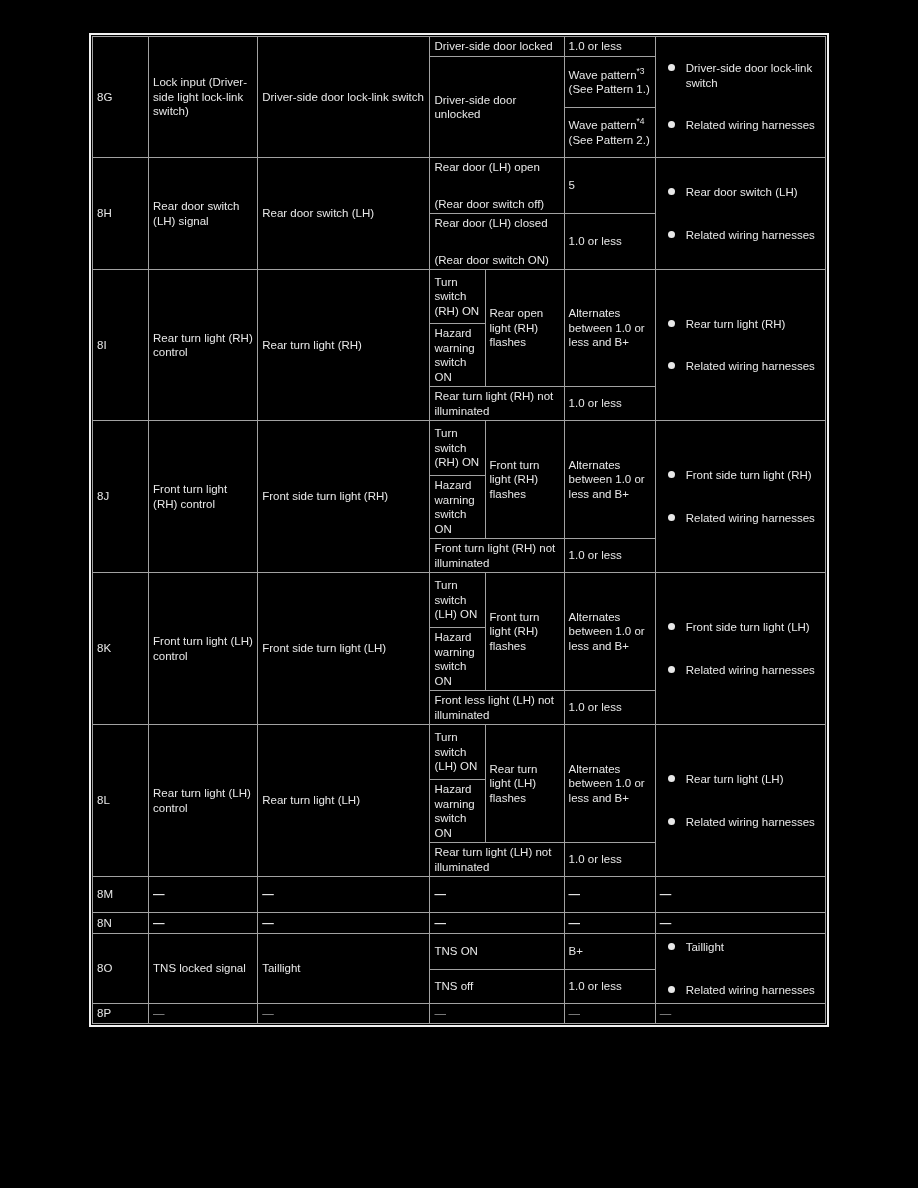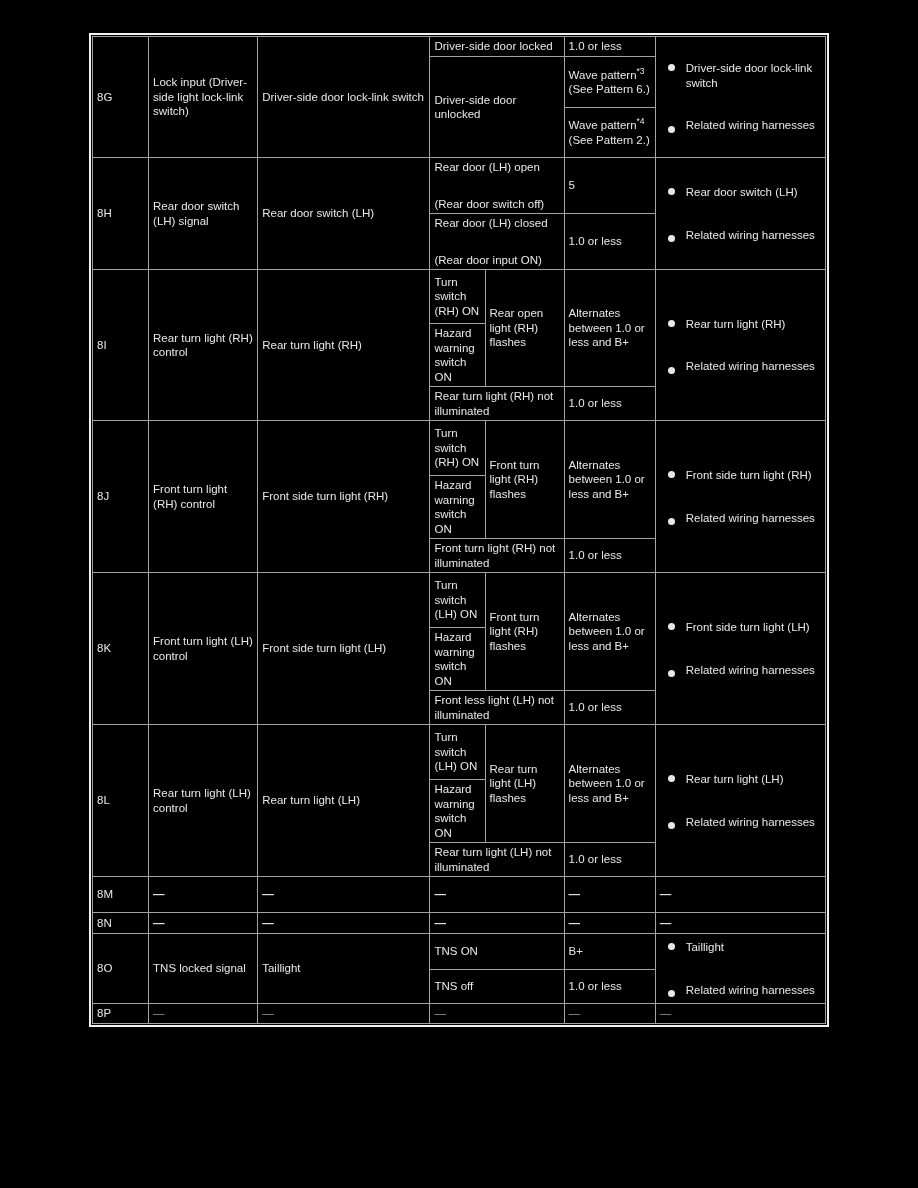--- a/index.html
+++ b/index.html
@@ -31,21 +31,21 @@
     line-height:14.5px;
     padding:2px 3px 2px 4px;
     vertical-align:middle;
     word-wrap:break-word;
     overflow:hidden;
   }
   td.dim{color:var(--dim-text);}
   td.bold{font-weight:bold;letter-spacing:.5px;}
   .pline + .pline{margin-top:22px;}
   .bullet-item{display:flex;align-items:flex-start;margin:4px 0 4px 6px;}
-  .bullet-item + .bullet-item{margin-top:28px;align-items:flex-end;}
+  .bullet-item + .bullet-item{margin-top:28px;}
   .dot{
     width:7px;height:7px;border-radius:50%;
     background:var(--text);
     flex:0 0 7px;
     margin:3px 11px 0 2px;
   }
   .btxt{flex:1 1 auto;}
   sup{font-size:8.5px;line-height:0;}
 </style>
 </head>
@@ -75,21 +75,21 @@
               <span class="btxt">Driver-side door lock-link switch</span>
             </div>
             <div class="bullet-item">
               <span class="dot"></span>
               <span class="btxt">Related wiring harnesses</span>
             </div>
           </td>
         </tr>
         <tr style="height: 51px;">
           <td colspan="2" rowspan="2">Driver-side door unlocked</td>
-          <td><span>Wave pattern</span><sup>*3</sup><span> (See Pattern 6.)</span></td>
+          <td><span>Wave pattern</span><sup>*3</sup><span> (See Pattern 1.)</span></td>
         </tr>
         <tr style="height: 50px;">
           <td><span>Wave pattern</span><sup>*4</sup><span> (See Pattern 2.)</span></td>
         </tr>
         <tr style="height: 49px;">
           <td rowspan="2">8H</td>
           <td rowspan="2">Rear door switch (LH) signal</td>
           <td rowspan="2">Rear door switch (LH)</td>
           <td colspan="2">
             <div class="pline">Rear door (LH) open</div>
@@ -103,21 +103,21 @@
             </div>
             <div class="bullet-item">
               <span class="dot"></span>
               <span class="btxt">Related wiring harnesses</span>
             </div>
           </td>
         </tr>
         <tr style="height: 49px;">
           <td colspan="2">
             <div class="pline">Rear door (LH) closed</div>
-            <div class="pline">(Rear door input ON)</div>
+            <div class="pline">(Rear door switch ON)</div>
           </td>
           <td>1.0 or less</td>
         </tr>
         <tr style="height: 54px;">
           <td rowspan="3">8I</td>
           <td rowspan="3">Rear turn light (RH) control</td>
           <td rowspan="3">Rear turn light (RH)</td>
           <td>Turn switch (RH) ON</td>
           <td rowspan="2">Rear open light (RH) flashes</td>
           <td rowspan="2">Alternates between 1.0 or less and B+</td>

